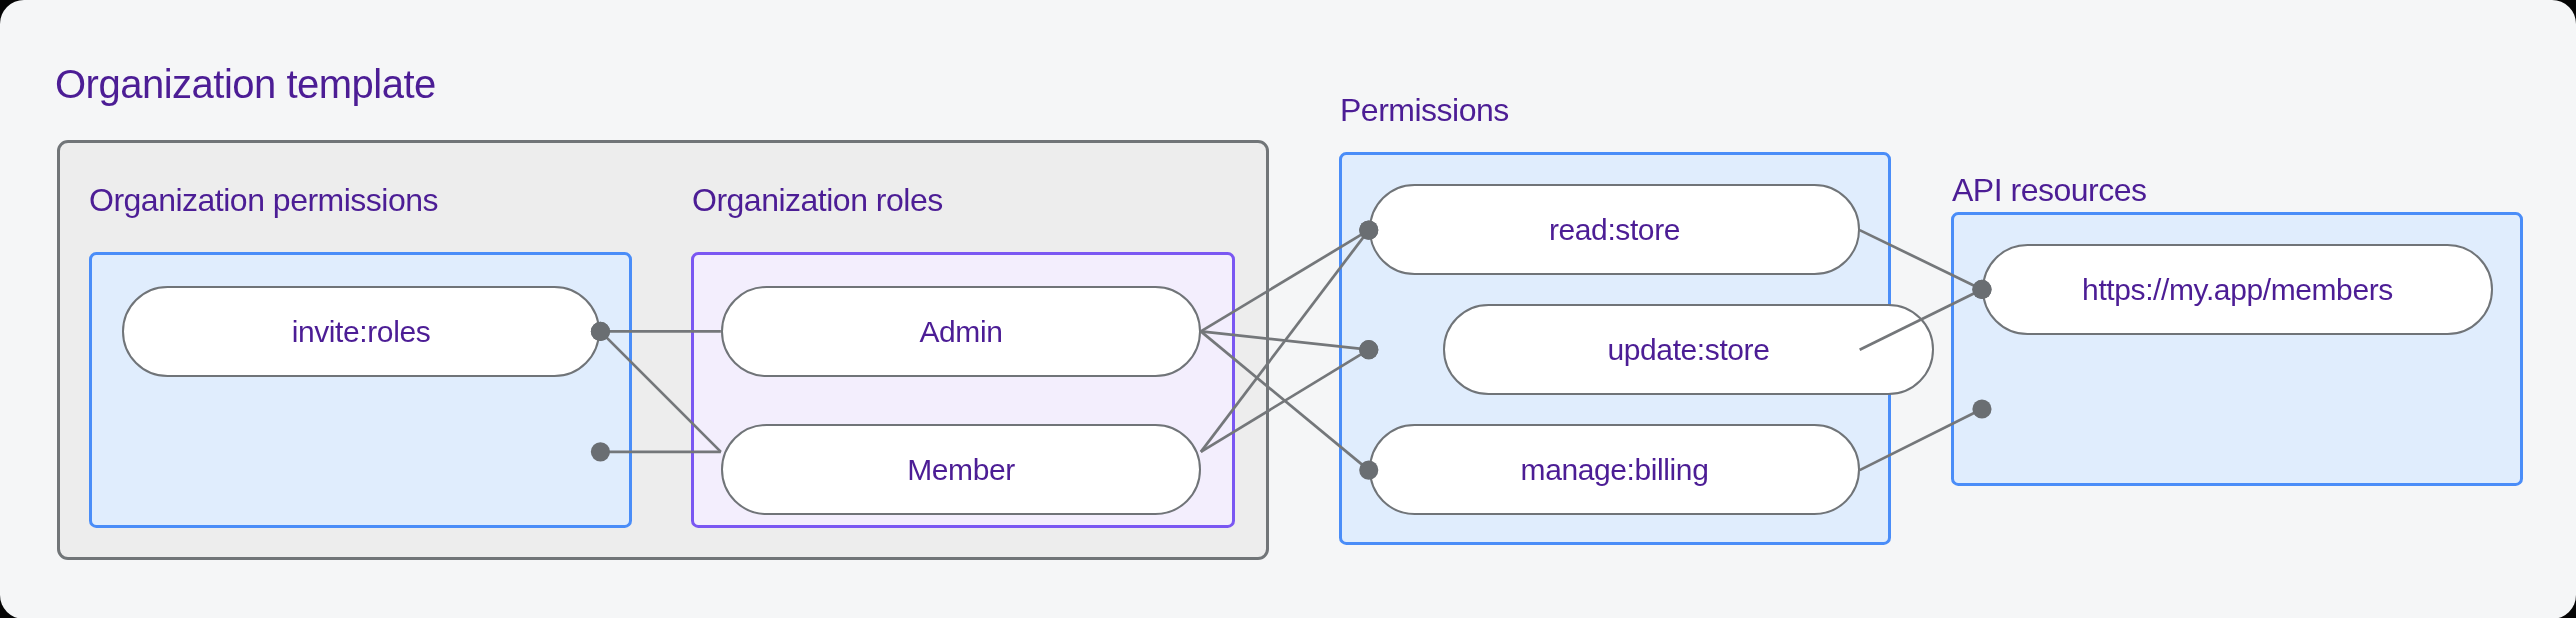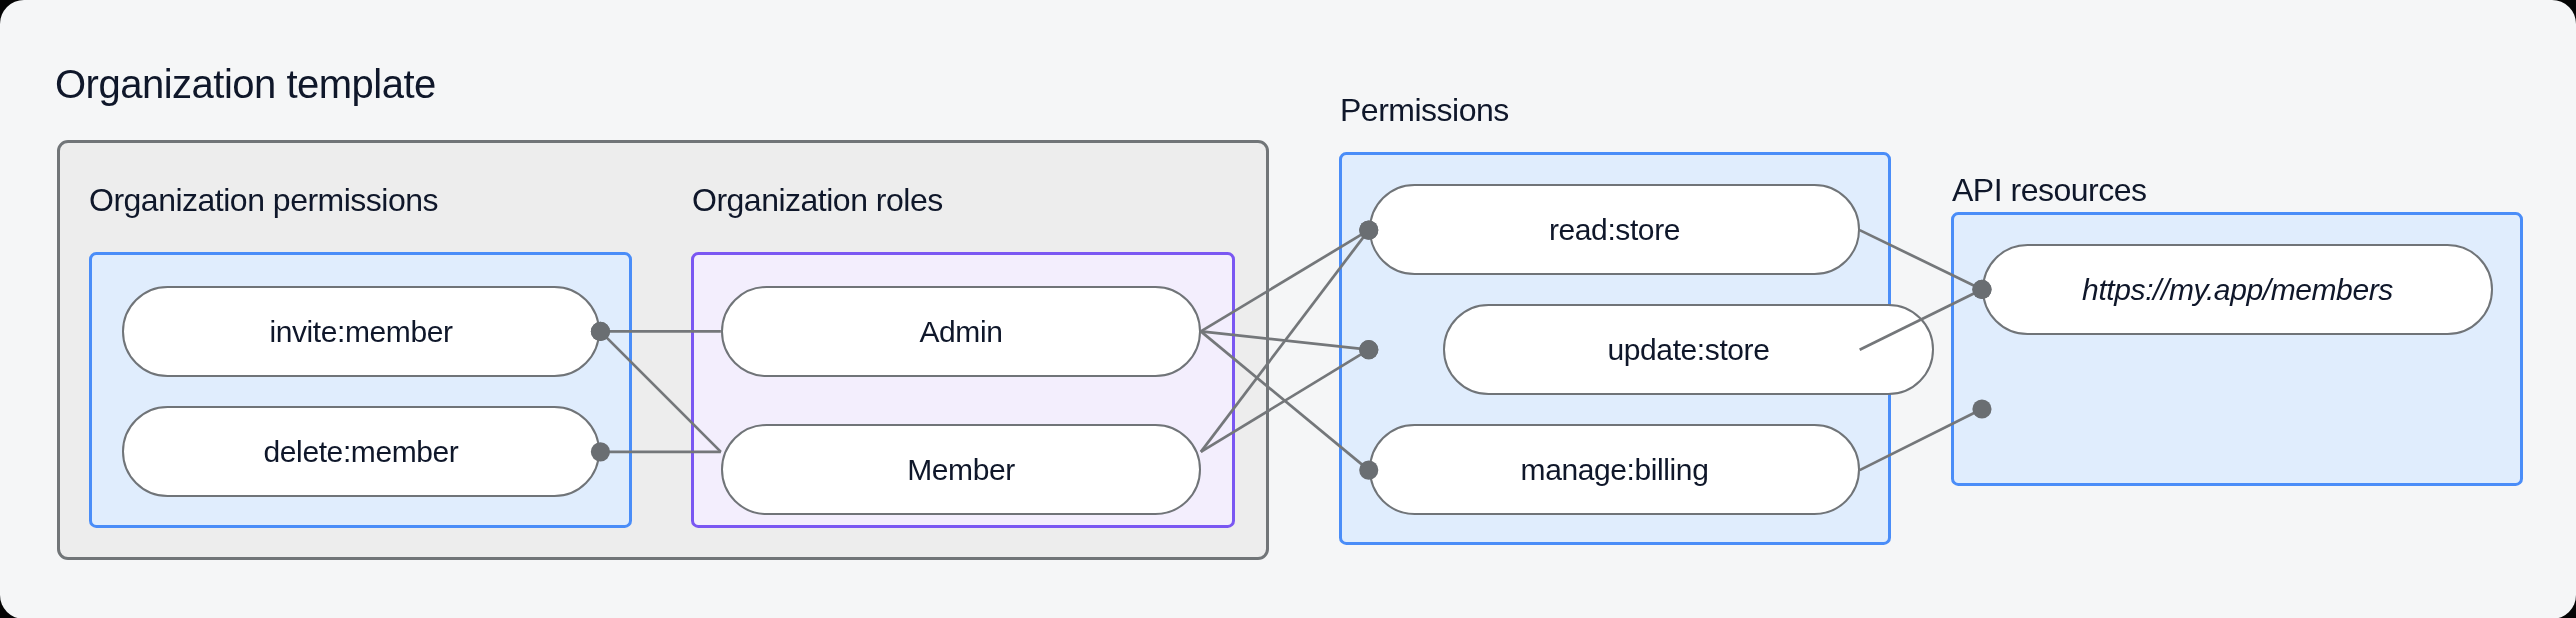--- a/index.html
+++ b/index.html
@@ -11,21 +11,21 @@
     overflow: hidden;
   }
   .canvas {
     position: relative;
     width: 2576px;
     height: 619px;
     background: #f5f6f7;
     border-radius: 24px;
     overflow: hidden;
     font-family: "Liberation Sans", "DejaVu Sans", sans-serif;
-    color: #0f172a;
+    color: #4c1d95;
   }
   .page-title {
     position: absolute;
     left: 55px;
     top: 62px;
     font-size: 40px;
     font-weight: 500;
     letter-spacing: -0.5px;
     line-height: 44px;
     white-space: nowrap;
@@ -83,21 +83,21 @@
     letter-spacing: -0.4px;
     white-space: nowrap;
   }
   .pill-invite  { left: 122px;  top: 286px; width: 478px; }
   .pill-delete  { left: 122px;  top: 406px; width: 478px; }
   .pill-admin   { left: 721px;  top: 286px; width: 480px; justify-content: center; }
   .pill-member  { left: 721px;  top: 406px; width: 480px; margin-top: 18px; }
   .pill-read    { left: 1369px; top: 184px; width: 491px; }
   .pill-update  { left: 1443px; top: 304px; width: 491px; }
   .pill-manage  { left: 1369px; top: 424px; width: 491px; justify-content: center; }
-  .pill-members { left: 1982px; top: 244px; width: 511px; font-style: italic; }
+  .pill-members { left: 1982px; top: 244px; width: 511px; }
   .pill-billing { left: 1982px; top: 363px; width: 511px; }
   .label-org-permissions { left: 89px;   top: 179px; }
   .label-org-roles       { left: 692px;  top: 179px; }
   .label-permissions     { left: 1340px; top: 89px;  }
   .label-api-resources   { left: 1952px; top: 161px; margin-top: 8px; }
   .wires {
     position: absolute;
     left: 0;
     top: 0;
     z-index: 3;
@@ -117,24 +117,21 @@
   <div class="section-label label-org-permissions">Organization permissions</div>
   <div class="section-label label-permissions">Permissions</div>
   <div class="section-label label-api-resources">API resources</div>
 
   <div class="box blue-box box-org-permissions"></div>
   <div class="box purple-box box-org-roles"></div>
   <div class="box blue-box box-permissions"></div>
   <div class="box blue-box box-api-resources"></div>
 
   <div class="pill pill-invite" id="node-invite-member">
-    <span>invite:member</span>
-  </div>
-  <div class="pill pill-delete" id="node-delete-member">
-    <span>delete:member</span>
+    <span>invite:roles</span>
   </div>
 
   <div class="pill pill-admin" id="node-admin">
     <span>Admin</span>
   </div>
   <div class="pill pill-member" id="node-member">
     <span>Member</span>
   </div>
 
   <div class="pill pill-read" id="node-read-store">

